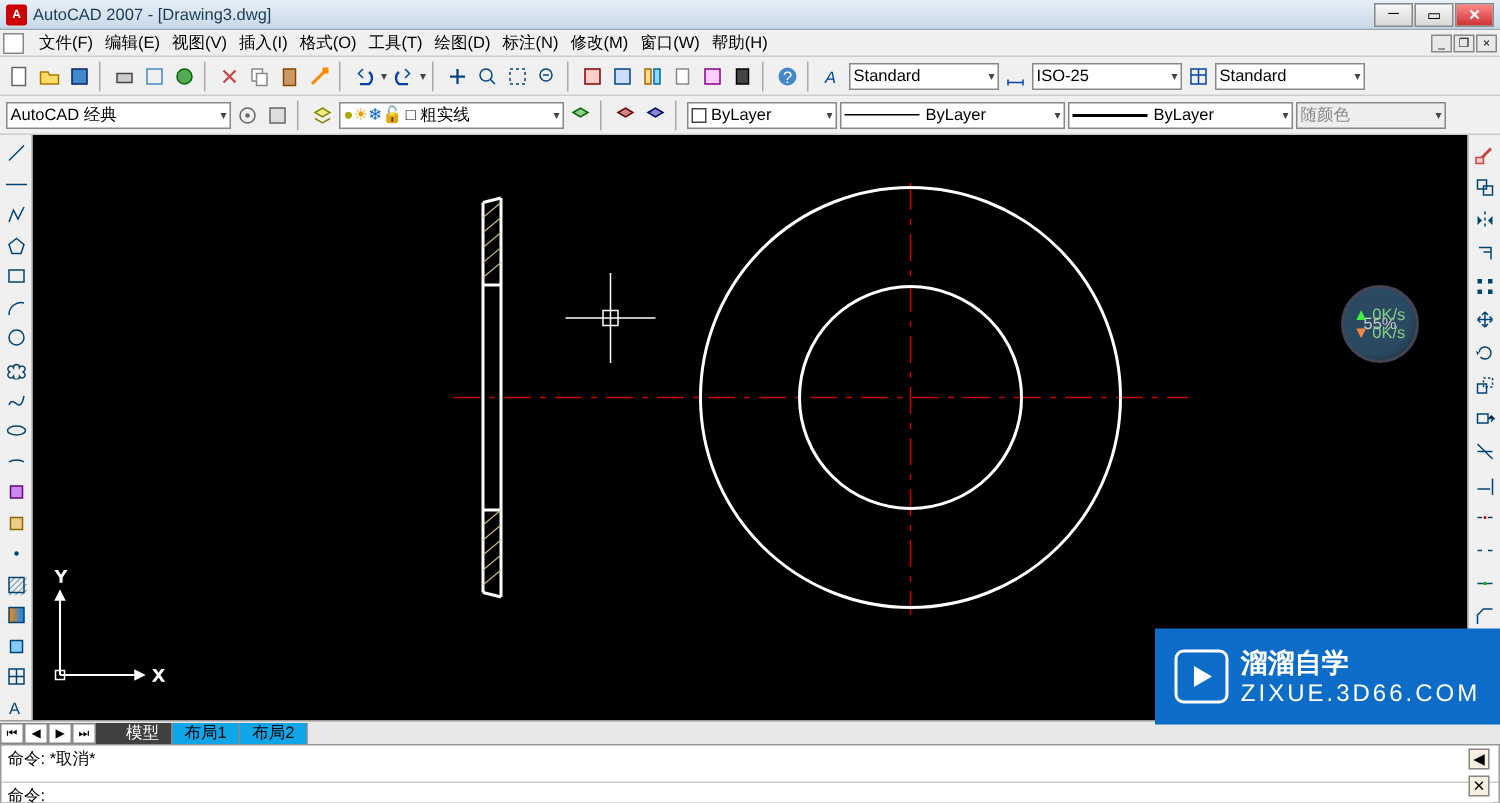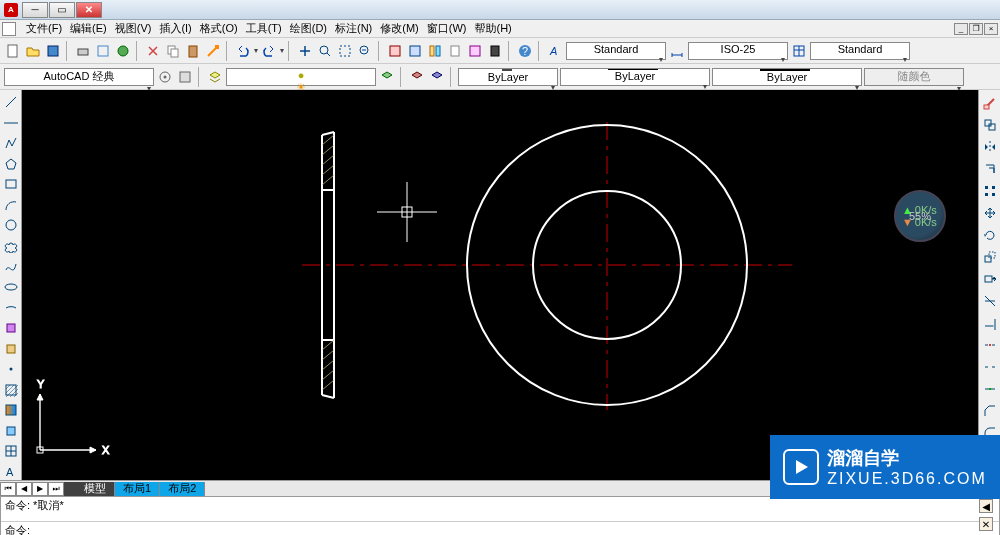--- a/index.html
+++ b/index.html
@@ -18,21 +18,21 @@
 .menubar .doc-icon { width: 14px; height: 14px; background: #fff; border: 1px solid #888; margin-right: 6px; }
 .menubar .menu-item { padding: 11px 4px; cursor: default; font-size: 11px; }
 .menubar .inner-controls { margin-left: auto; display: flex; gap: 1px; }
 .menubar .inner-btn { width: 14px; height: 12px; border: 1px solid #888; background: #e8e8e8; font-size: 8px; display: flex; align-items: center; justify-content: center; }
 
 
 .toolbar-row { height: 26px; background: #f0f0f0; display: flex; align-items: center; padding: 0 4px; border-bottom: 1px solid #ccc; gap: 2px; }
 .tb-sep { width: 4px; height: 20px; border-left: 1px solid #aaa; margin: 0 2px; }
 .tb-icon { width: 18px; height: 18px; border: 1px solid transparent; display: flex; align-items: center; justify-content: center; cursor: pointer; }
 .tb-icon svg { width: 14px; height: 14px; }
-.tb-combo { height: 18px; border: 1px solid #888; background: #fff; display: flex; align-items: center; padding: 0 2px; min-width: 60px; font-size: 10px; flex-direction: column; }
+.tb-combo { height: 18px; border: 1px solid #888; background: #fff; display: flex; align-items: center; padding: 0 2px; min-width: 60px; font-size: 10px; }
 .tb-combo .dd { margin-left: auto; font-size: 8px; color: #444; }
 .tb-combo.wide { min-width: 100px; }
 .tb-combo.wider { min-width: 150px; }
 
 
 .workspace { position: relative; display: flex; height: 390px; }
 .left-tools { width: 22px; background: #f0f0f0; border-right: 1px solid #999; display: flex; flex-direction: column; align-items: center; padding-top: 4px; gap: 4px; }
 .left-tools .tool { width: 18px; height: 18px; display: flex; align-items: center; justify-content: center; cursor: pointer; }
 .drawing-area { flex: 1; background: #000; position: relative; overflow: hidden; }
 .right-tools { width: 22px; background: #f0f0f0; border-left: 1px solid #999; display: flex; flex-direction: column; align-items: center; padding-top: 4px; gap: 4px; }
@@ -51,33 +51,34 @@
 .command-area .input-row { display: flex; border-top: 1px solid #ccc; padding: 1px 4px; }
 .command-area .prompt { }
 .command-area input { border: none; outline: none; flex: 1; font-family: inherit; font-size: inherit; }
 .cmd-close { position: absolute; right: 6px; width: 14px; height: 14px; font-size: 10px; display:flex; align-items:center; justify-content:center; border:1px solid #888; background:#f8f0e0; }
 
 
 .net-badge { position: absolute; top: 100px; right: 32px; width: 52px; height: 52px; border-radius: 50%; background: radial-gradient(circle at 40% 40%, #2a4a62 60%, #1a2430 100%); border: 2px solid #445; display: flex; align-items: center; justify-content: center; color: #ccc; font-size: 14px; }
 .net-badge .small { position: absolute; left: 6px; font-size: 7px; color: #8c8; }
 
 
-.watermark { position: absolute; right: 0; bottom: 36px; width: 230px; height: 64px; background: #0c6cc8; display: flex; align-items: center; justify-content: center; gap: 8px; color: #fff; }
+.watermark { position: absolute; right: 0; bottom: 52px; width: 230px; height: 64px; background: #0c6cc8; display: flex; align-items: center; justify-content: center; gap: 8px; color: #fff; }
 .watermark .play { width: 36px; height: 36px; border: 2px solid #fff; border-radius: 6px; display: flex; align-items: center; justify-content: center; }
 .watermark .text-main { font-size: 18px; font-weight: 600; }
 .watermark .text-sub { font-size: 16px; letter-spacing: 2px; }
 
 
 .lt-preview { display:inline-block; width: 50px; border-top: 1px solid #000; margin-right: 4px; }
 </style>
 </head>
 <body>
 
 <div class="titlebar">
   <span class="app-icon">A</span>
+  <span class="title-text">AutoCAD 2007 - [Drawing3.dwg]</span>
   <div class="win-controls">
     <div class="win-btn">─</div>
     <div class="win-btn">▭</div>
     <div class="win-btn close">✕</div>
   </div>
 </div>
 
 <div class="menubar">
   <span class="doc-icon"></span>
   <span class="menu-item">文件(F)</span>

